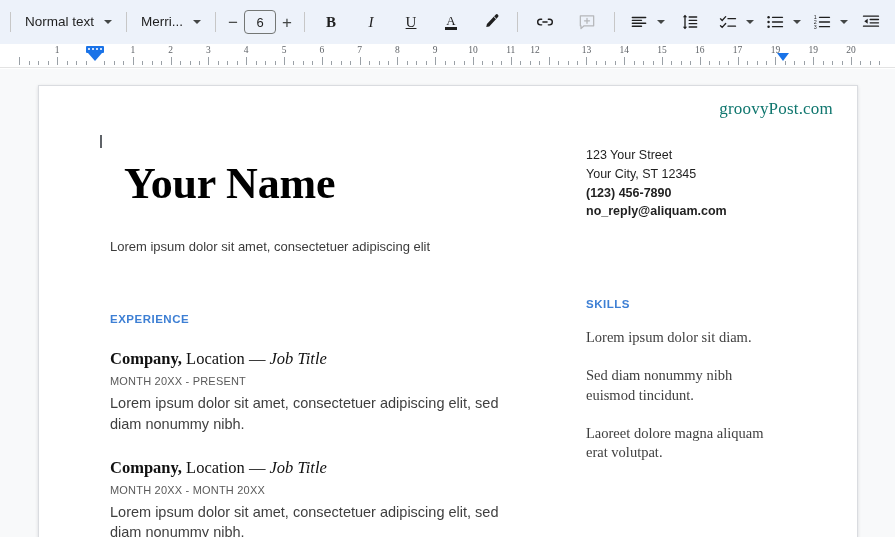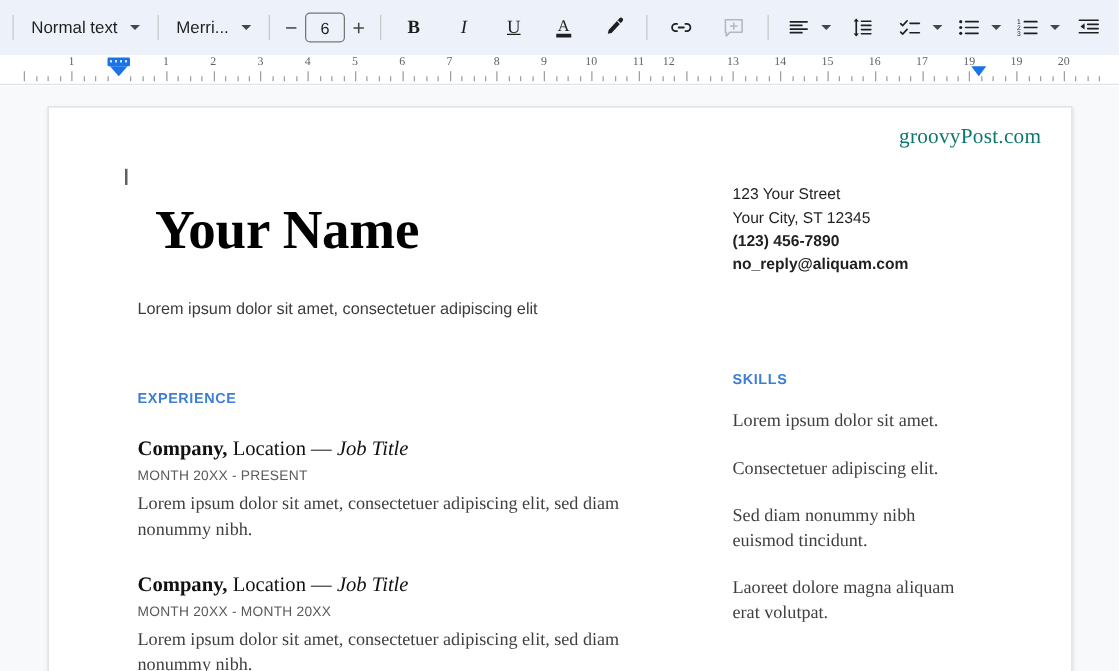--- a/index.html
+++ b/index.html
@@ -206,21 +206,21 @@
   .job-head .role { font-style: italic; font-weight: normal; }
   .job-date {
     margin-top: 5px;
     font-family: "Liberation Sans", sans-serif;
     font-size: 11px;
     letter-spacing: .2px;
     color: #5a5a5a;
   }
   .job-desc {
     margin-top: 6px;
-    font-family: Liberation Serif, serif;
+    font-family: Liberation Sans, sans-serif;
     font-size: 14.5px;
     line-height: 1.42;
     color: #3f3f3f;
   }
 
   .skill-item {
     font-family: "Liberation Serif", serif;
     font-size: 14.5px;
     line-height: 1.37;
     color: #3f3f3f;
@@ -529,21 +529,20 @@
       <div id="col-right">
         <div class="contact-line">123 Your Street</div>
         <div class="contact-line">Your City, ST 12345</div>
         <div class="contact-line bold">(123) 456-7890</div>
         <div class="contact-line bold">no_reply@aliquam.com</div>
 
         <div style="height:77px;"></div>
 
         <div class="sec-head" id="skills-head">SKILLS</div>
 
-        <div class="skill-item">Lorem ipsum dolor sit amet.</div>
-        <div class="skill-item">Consectetuer adipiscing elit.</div>
+        <div class="skill-item">Lorem ipsum dolor sit diam.</div>
         <div class="skill-item">Sed diam nonummy nibh euismod tincidunt.</div>
         <div class="skill-item">Laoreet dolore magna aliquam erat volutpat.</div>
       </div>
 
     </div>
   </div>
 </div>
 
 </body></html>

